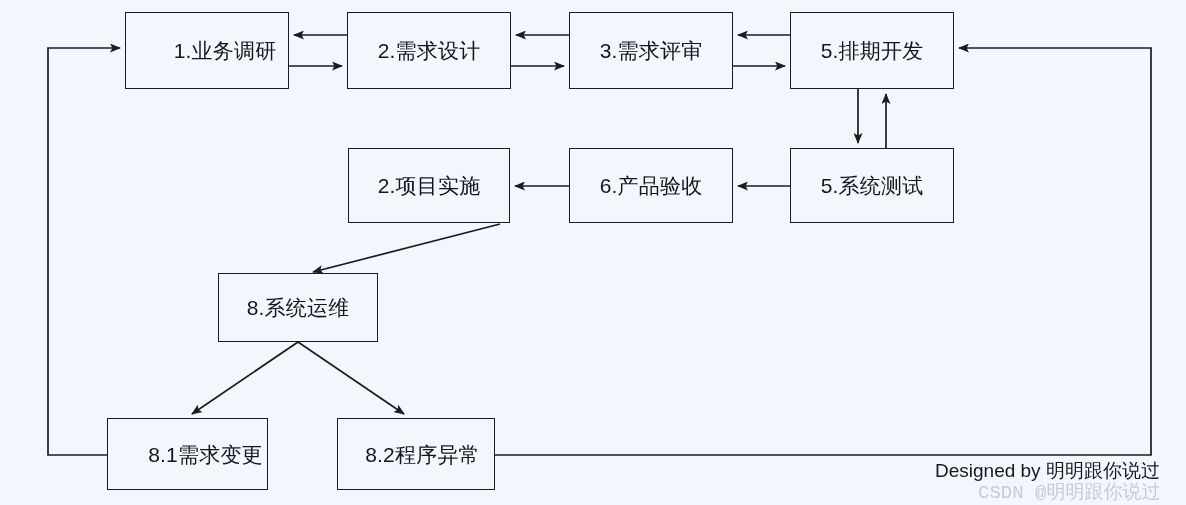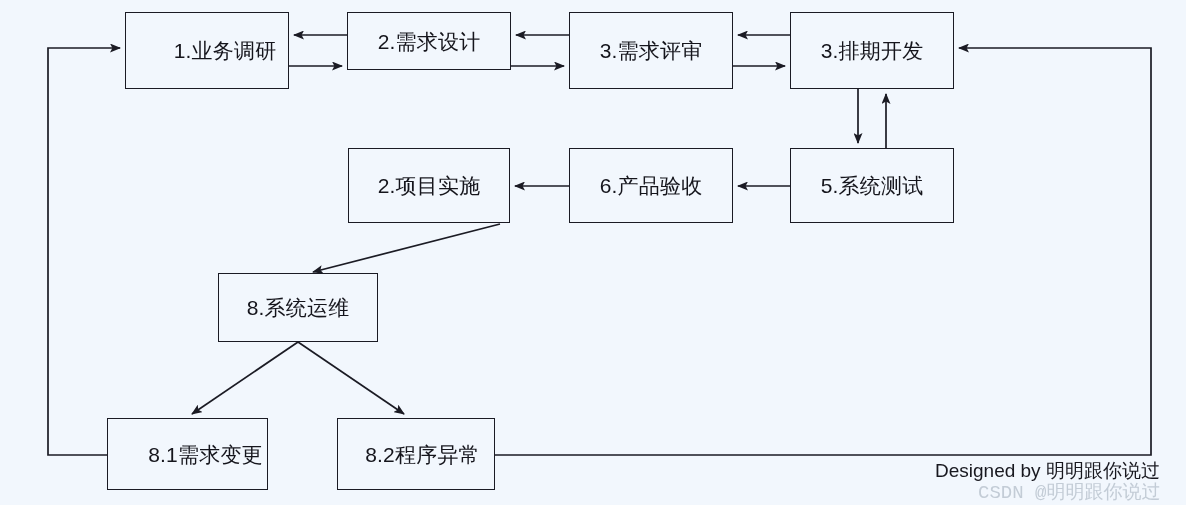--- a/index.html
+++ b/index.html
@@ -94,30 +94,30 @@
       <path d="M107,455 L48,455 L48,48 L120,48" marker-end="url(#ah)"></path>
 
       <path d="M495,455 L1151,455 L1151,48 L959,48" marker-end="url(#ah)"></path>
     </g>
   </svg>
 
   <div class="node" style="left:125px; top:12px; width:164px; height:77px;padding-left:36px;">
     <span>1.业务调研</span>
   </div>
 
-  <div class="node" style="left:347px; top:12px; width:164px; height:58px;">
+  <div class="node" style="left:347px; top:12px; width:164px; height:77px;">
     <span>2.需求设计</span>
   </div>
 
   <div class="node" style="left:569px; top:12px; width:164px; height:77px;">
     <span>3.需求评审</span>
   </div>
 
   <div class="node" style="left:790px; top:12px; width:164px; height:77px;">
-    <span>3.排期开发</span>
+    <span>5.排期开发</span>
   </div>
 
   <div class="node" style="left:790px; top:148px; width:164px; height:75px;">
     <span>5.系统测试</span>
   </div>
 
   <div class="node" style="left:569px; top:148px; width:164px; height:75px;">
     <span>6.产品验收</span>
   </div>
 

